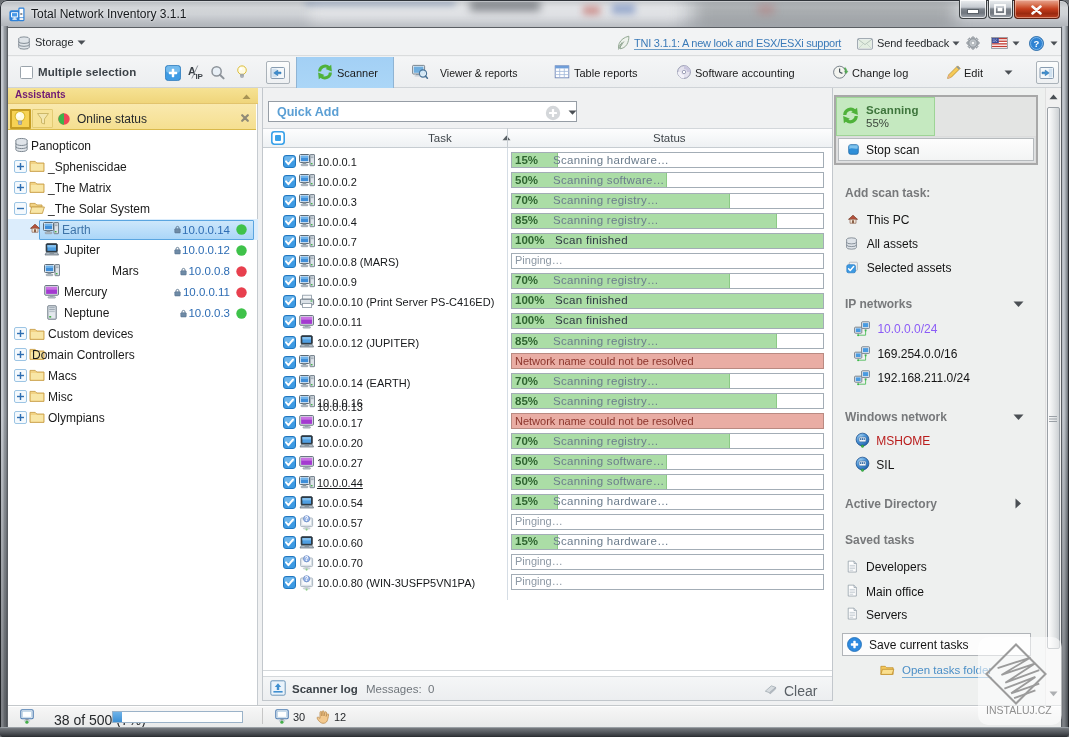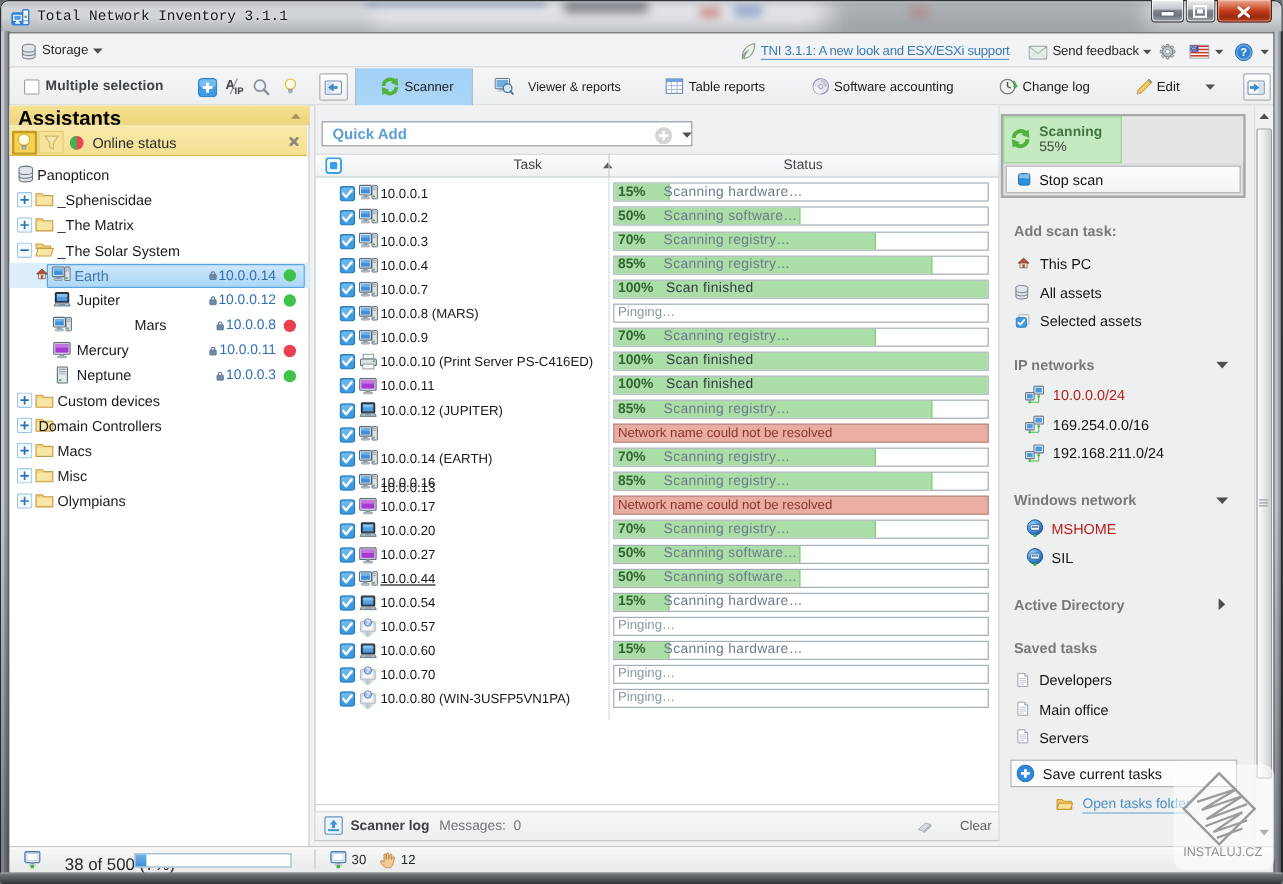--- a/index.html
+++ b/index.html
@@ -28,21 +28,21 @@
       <rect x="0.4" y="3.2" width="10.8" height="11" rx="2.2" fill="#2f82d8"></rect>
       <rect x="2" y="5.2" width="7.2" height="5.2" rx="0.8" fill="#ffffff"></rect>
       <rect x="3" y="6.1" width="5.2" height="3.4" fill="#4a9ae8"></rect>
       <rect x="4.6" y="10.4" width="2" height="1.2" fill="#ffffff"></rect>
       <rect x="3.4" y="11.6" width="4.4" height="1.1" rx="0.5" fill="#ffffff"></rect>
       <rect x="9.3" y="0.6" width="6.2" height="13.6" rx="1.4" fill="#2f82d8"></rect>
       <rect x="10.5" y="1.8" width="3.8" height="8.2" fill="#ffffff"></rect>
       <rect x="11.3" y="6" width="2" height="2" fill="#8a9098"></rect>
       <rect x="10.5" y="10.6" width="3.8" height="2.4" fill="#eef1f4"></rect>
     </svg>
-<div class="txt" style="left:31px;top:7px;font-size:12px;color:#15181b;text-shadow:0 0 3px rgba(255,255,255,0.8);font-family:Liberation Mono, monospace;">Total Network Inventory 3.1.1</div>
+<div class="txt" style="left:31px;top:7px;font-size:12px;color:#15181b;text-shadow:0 0 3px rgba(255,255,255,0.8);">Total Network Inventory 3.1.1</div>
 <div class="abs" style="left:959px;top:0px;width:28px;height:19px;border:1px solid #3c4043;border-top:none;border-radius:0 0 4px 4px;background:linear-gradient(180deg,#eceff1 0%,#c5cad0 40%,#7d848c 50%,#70767e 72%,#9fa6ad 100%);box-shadow:inset 0 0 0 1px rgba(255,255,255,0.75);"></div>
 <svg style="position:absolute;left:967px;top:9px;" width="12" height="5" viewBox="0 0 12 5">
       <rect x="0.5" y="0.5" width="11" height="4" fill="#ffffff" stroke="#5a6168"></rect>
     </svg>
 <div class="abs" style="left:988px;top:0px;width:25px;height:19px;border:1px solid #3c4043;border-top:none;border-radius:0 0 4px 4px;background:linear-gradient(180deg,#eceff1 0%,#c5cad0 40%,#7d848c 50%,#70767e 72%,#9fa6ad 100%);box-shadow:inset 0 0 0 1px rgba(255,255,255,0.75);"></div>
 <svg style="position:absolute;left:994px;top:4px;" width="12" height="11" viewBox="0 0 12 11">
       <rect x="1" y="1" width="10" height="9" fill="none" stroke="#ffffff" stroke-width="1.8"></rect>
       <rect x="3.6" y="3.8" width="4.8" height="3.4" fill="#ffffff"></rect>
     </svg>
 <div class="abs" style="left:1014px;top:0px;width:46px;height:19px;border:1px solid #5a2012;border-top:none;border-radius:0 0 4px 4px;background:linear-gradient(180deg,#e8a593 0%,#d97656 25%,#c43d1c 50%,#9c2a0f 75%,#b83d1f 100%);box-shadow:inset 0 0 0 1px rgba(255,220,200,0.5);"></div>
@@ -202,21 +202,21 @@
         <path d="M0.5,0.5 L8.5,0.5 L4.5,4.8 Z" fill="#4a4f54"></path>
       </svg>
 <div class="abs" style="left:1028px;top:33px;width:23px;height:23px;background:linear-gradient(180deg,#fcfdfd,#eef0f2);border:1px solid #aab2b9;border-radius:2px;"></div>
 <svg style="position:absolute;left:1031px;top:37px;" width="16" height="16" viewBox="0 0 16 16">
         <rect x="1" y="2.5" width="13.5" height="11" rx="1" fill="#f4f8fb" stroke="#7a91a8" stroke-width="0.9"></rect>
         <rect x="9.7" y="3.7" width="3.6" height="8.6" fill="#cfe0ef"></rect>
         <path d="M3,7.9 L7,5.1 L7,7 L10.2,7 L10.2,8.8 L7,8.8 L7,10.7 Z" fill="#3f8fd0" stroke="#2b6ea8" stroke-width="0.5" transform="rotate(180 6.6 7.9)"></path>
       </svg>
 <div class="abs" style="left:0;top:60px;width:250px;height:617px;background:#ffffff;border-right:1px solid #c6cbd0;"></div>
 <div class="abs" style="left:0;top:60px;width:250px;height:16px;background:linear-gradient(180deg,#f6e294,#efd57b);border-bottom:1px solid #e2c46d;"></div>
-<div class="txt" style="left:7px;top:61px;font-size:17px;font-weight:bold;color:#000000;text-align:center;">Assistants</div>
+<div class="txt" style="left:7px;top:61px;font-size:10px;font-weight:bold;color:#701a75;text-align:center;">Assistants</div>
 <svg style="position:absolute;left:234px;top:66px;" width="9" height="6" viewBox="0 0 9 6">
         <path d="M4.5,0.5 L8.5,5 L0.5,5 Z" fill="#a79354"></path>
       </svg>
 <div class="abs" style="left:0;top:76px;width:248px;height:26px;background:linear-gradient(180deg,#f9e9ae,#f5df90);border-bottom:1px solid #d9b94b;"></div>
 <div class="abs" style="left:2px;top:81px;width:21px;height:20px;background:#f7d254;border:2px solid #c69d23;border-radius:1px;"></div>
 <svg style="position:absolute;left:4px;top:82px;" width="16" height="18" viewBox="0 0 15 17">
         <circle cx="7.5" cy="6" r="4.6" fill="#fffbe2" stroke="#d9b92e" stroke-width="1"></circle>
         <circle cx="6.3" cy="4.8" r="1.6" fill="#ffffff"></circle>
         <path d="M5.9,10.4 L9.1,10.4 L8.8,13.6 L6.2,13.6 Z" fill="#b9bfc5" stroke="#8d939a" stroke-width="0.7"></path>
         <line x1="6" y1="11.5" x2="9" y2="11.5" stroke="#8d939a" stroke-width="0.6"></line>
@@ -856,21 +856,21 @@
         <path d="M8,3.2 L11.2,7 L9.2,7 L9.2,10 L6.8,10 L6.8,7 L4.8,7 Z" fill="#3f8fd0"></path>
         <rect x="3.4" y="11" width="9.2" height="1.6" fill="#3f8fd0"></rect>
       </svg>
 <div class="txt" style="left:284px;top:655px;font-size:11.5px;font-weight:bold;color:#3c4248;">Scanner log</div>
 <div class="txt" style="left:358px;top:655px;font-size:11.5px;color:#70767c;">Messages:</div>
 <div class="txt" style="left:420px;top:655px;font-size:11.5px;color:#70767c;">0</div>
 <svg style="position:absolute;left:754px;top:654px;" width="17" height="13" viewBox="0 0 16 15">
         <path d="M2,10.6 L9,4.4 L14,6.2 L7,12.4 Z" fill="#d7dce0" stroke="#9aa3ab" stroke-width="0.8"></path>
         <path d="M7,12.4 L14,6.2 L14,8 L7.6,13.8 Z" fill="#b9c0c6" stroke="#9aa3ab" stroke-width="0.6"></path>
       </svg>
-<div class="txt" style="left:776px;top:655px;font-size:11px;color:#5a6066;margin-left:16px;">Clear</div>
+<div class="txt" style="left:776px;top:655px;font-size:14px;color:#5a6066;">Clear</div>
 <div class="abs" style="left:825px;top:60px;width:212px;height:617px;background:#eef0ef;"></div>
 <div class="abs" style="left:826px;top:67px;width:204px;height:70px;border:2px solid #a8a8a8;background:#dcdcdc;"></div>
 <div class="abs" style="left:828px;top:69px;width:99px;height:39px;background:#c5e9c0;border:1px solid #9ed496;"></div>
 <div class="abs" style="left:927px;top:69px;width:101px;height:39px;background:#e3e4e3;"></div>
 <svg style="position:absolute;left:834px;top:79px;" width="17" height="17" viewBox="0 0 16 16">
         <path d="M2.6,7.6 A5.6,5.6 0 0 1 11.8,3.4" fill="none" stroke="#4fb23a" stroke-width="3"></path>
         <path d="M14.2,0.8 L14.9,7.6 L8.6,5 Z" fill="#4fb23a"></path>
         <path d="M13.4,8.4 A5.6,5.6 0 0 1 4.2,12.6" fill="none" stroke="#4fb23a" stroke-width="3"></path>
         <path d="M1.8,15.2 L1.1,8.4 L7.4,11 Z" fill="#4fb23a"></path>
       </svg>
@@ -910,21 +910,21 @@
         <rect x="7.6" y="0.8" width="8" height="6.6" rx="0.8" fill="#e8eef4" stroke="#6a7682" stroke-width="0.9"></rect>
         <rect x="8.9" y="2.1" width="5.4" height="4" fill="#4a9be0"></rect>
         <rect x="10.6" y="7.4" width="2" height="1.2" fill="#8d9aa5"></rect>
         <circle cx="11.6" cy="9.4" r="1" fill="#3db84a"></circle>
         <rect x="0.6" y="6.2" width="7.2" height="6" rx="0.8" fill="#e8eef4" stroke="#6a7682" stroke-width="0.9"></rect>
         <rect x="1.8" y="7.4" width="4.8" height="3.6" fill="#4a9be0"></rect>
         <rect x="3.2" y="12.2" width="1.8" height="1" fill="#8d9aa5"></rect>
         <circle cx="4.1" cy="14.2" r="1" fill="#3db84a"></circle>
         <path d="M4.1,14.2 L11.6,14.2 L11.6,9.4" fill="none" stroke="#3db84a" stroke-width="0.8"></path>
       </svg>
-<div class="txt" style="left:869.4px;top:294px;font-size:12px;color:#b91c1c;line-height:14px;">10.0.0.0/24</div>
+<div class="txt" style="left:869.4px;top:294px;font-size:12px;color:#8b5cf6;line-height:14px;">10.0.0.0/24</div>
 <svg style="position:absolute;left:846px;top:318px;" width="16" height="16" viewBox="0 0 16 16">
         <rect x="7.6" y="0.8" width="8" height="6.6" rx="0.8" fill="#e8eef4" stroke="#6a7682" stroke-width="0.9"></rect>
         <rect x="8.9" y="2.1" width="5.4" height="4" fill="#4a9be0"></rect>
         <rect x="10.6" y="7.4" width="2" height="1.2" fill="#8d9aa5"></rect>
         <circle cx="11.6" cy="9.4" r="1" fill="#3db84a"></circle>
         <rect x="0.6" y="6.2" width="7.2" height="6" rx="0.8" fill="#e8eef4" stroke="#6a7682" stroke-width="0.9"></rect>
         <rect x="1.8" y="7.4" width="4.8" height="3.6" fill="#4a9be0"></rect>
         <rect x="3.2" y="12.2" width="1.8" height="1" fill="#8d9aa5"></rect>
         <circle cx="4.1" cy="14.2" r="1" fill="#3db84a"></circle>
         <path d="M4.1,14.2 L11.6,14.2 L11.6,9.4" fill="none" stroke="#3db84a" stroke-width="0.8"></path>

